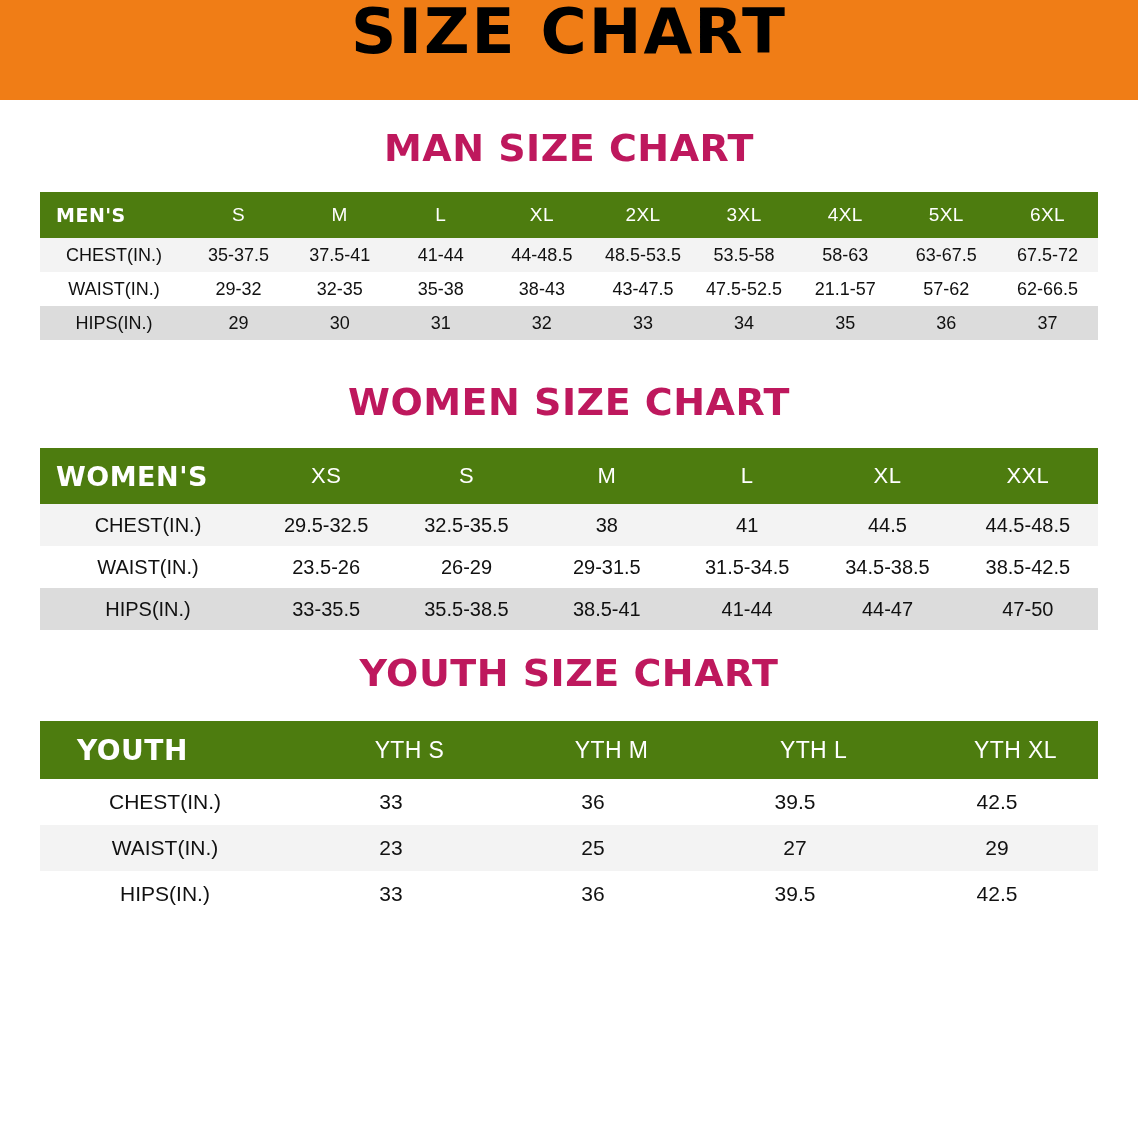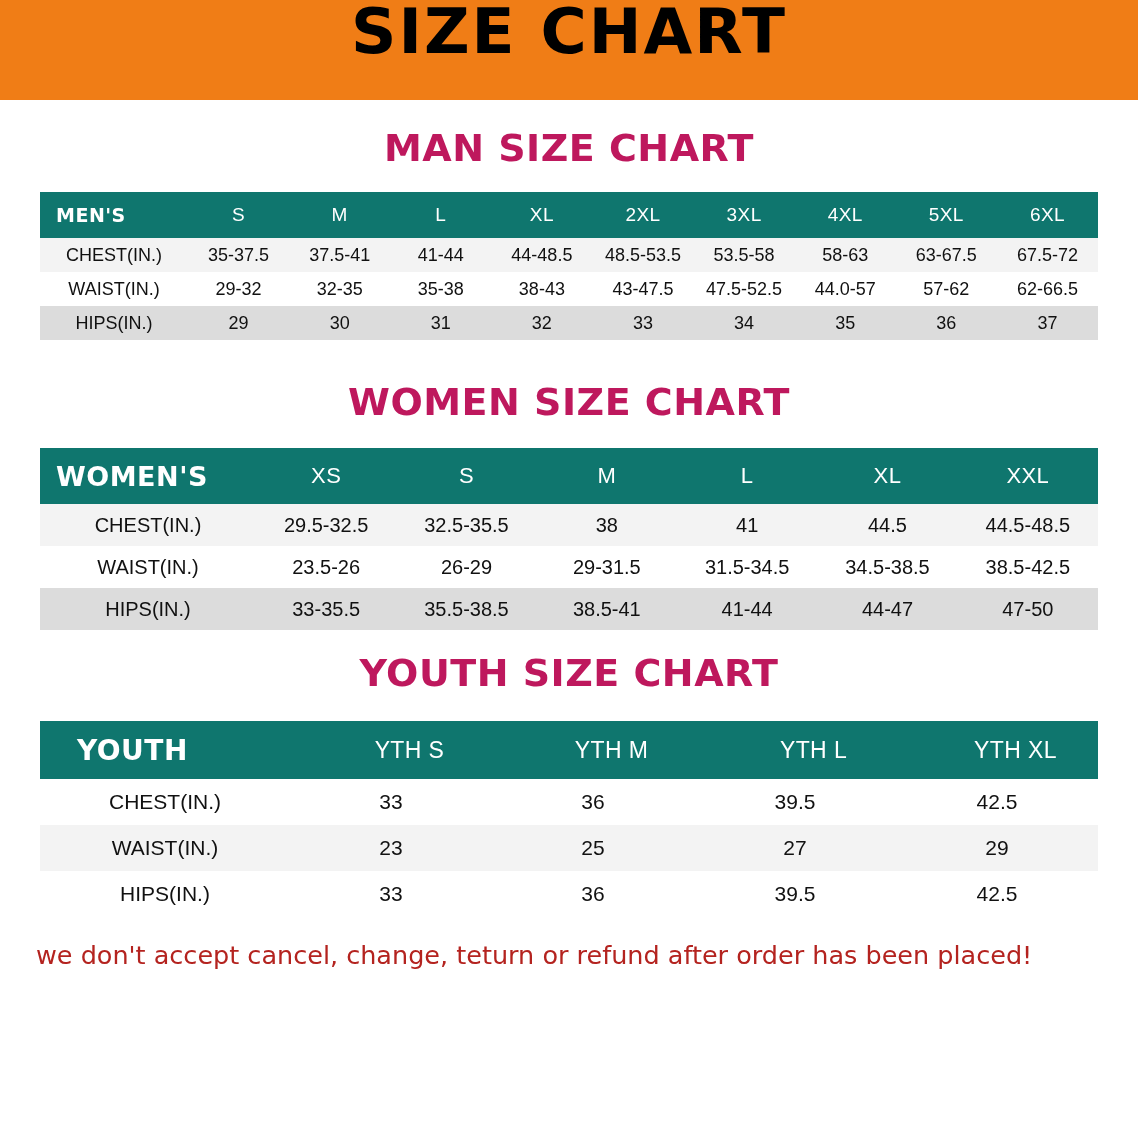--- a/index.html
+++ b/index.html
@@ -58,21 +58,21 @@
   }
   table.size-table th,
   table.size-table td {
     text-align: center;
     font-family: "Liberation Sans", sans-serif;
     color: #111;
     padding: 0;
   }
   
   table.size-table thead tr {
-    background: #0f766e;
+    background: #4d7c0f;
   }
   table.size-table thead th {
     color: #ffffff;
     font-size: 20px;
     font-weight: normal;
     letter-spacing: 0.4px;
   }
   table.size-table thead th.row-label {
     font-family: "DejaVu Sans", sans-serif;
     font-weight: bold;
@@ -161,21 +161,21 @@
         <td>67.5-72</td>
       </tr>
       <tr class="band-white">
         <td class="row-label">WAIST(IN.)</td>
         <td>29-32</td>
         <td>32-35</td>
         <td>35-38</td>
         <td>38-43</td>
         <td>43-47.5</td>
         <td>47.5-52.5</td>
-        <td>44.0-57</td>
+        <td>21.1-57</td>
         <td>57-62</td>
         <td>62-66.5</td>
       </tr>
       <tr class="band-dark">
         <td class="row-label">HIPS(IN.)</td>
         <td>29</td>
         <td>30</td>
         <td>31</td>
         <td>32</td>
         <td>33</td>
@@ -266,14 +266,13 @@
         <td>33</td>
         <td>36</td>
         <td>39.5</td>
         <td>42.5</td>
       </tr>
     </tbody>
   </table>
 </div>
 
 <div class="note">
-  <div>we don't accept cancel, change, teturn or refund after order has been placed!</div>
 </div>
 
 </body></html>

